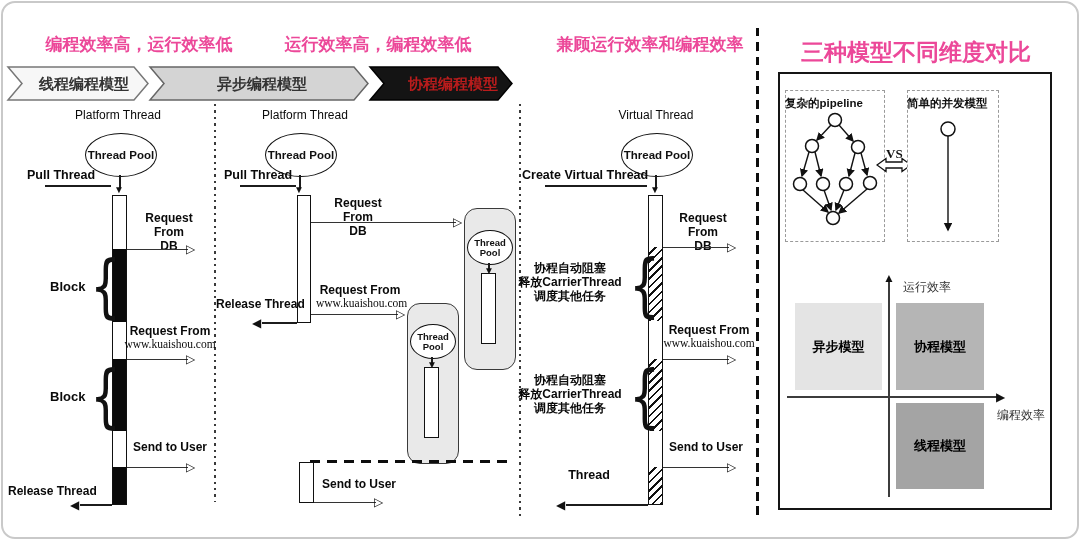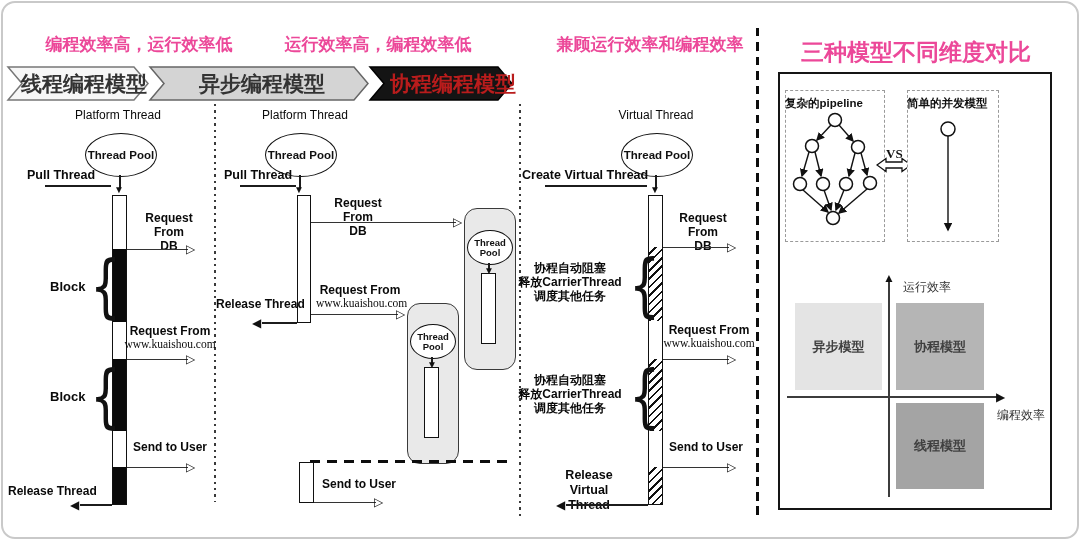--- a/index.html
+++ b/index.html
@@ -1,21 +1,21 @@
 <!DOCTYPE html>
 <html><head>
 <meta charset="utf-8">
 <style>
   html,body{margin:0;padding:0;background:#fff;}
   .stage{position:relative;width:1080px;height:540px;background:#fff;overflow:hidden;
          font-family:"Liberation Sans","DejaVu Sans",sans-serif;color:#111;}
   .frame{position:absolute;inset:1px;border:2px solid #c9c9c9;border-radius:14px;pointer-events:none;}
   .abs{position:absolute;}
   .hdr{position:absolute;font-weight:bold;font-size:17px;white-space:nowrap;transform:translateX(-50%);color:#ec4899;}
-  .bannertext{position:absolute;font-weight:bold;font-size:21px;white-space:nowrap;transform:translateX(-50%);
+  .bannertext{position:absolute;font-weight:bold;font-size:15px;white-space:nowrap;transform:translateX(-50%);
               height:19px;line-height:19px;}
   .lbl{position:absolute;font-weight:bold;font-size:12px;line-height:1.18;text-align:center;color:#0a0a0a;}
   .lbl .ln{display:block;}
   .serifln{font-family:"Liberation Serif","DejaVu Serif",serif;font-weight:normal;font-size:11.5px;}
   .plain{font-weight:normal;}
   .nowrap{white-space:nowrap;}
   .hline{position:absolute;height:1.6px;background:#1c1c1c;}
   .vline{position:absolute;width:1.6px;background:#1c1c1c;}
   .thin{background:#333;}
   .tri{position:absolute;font-size:12px;line-height:1;color:#111;}
@@ -28,21 +28,21 @@
            display:flex;align-items:center;justify-content:center;font-weight:bold;text-align:center;}
   .rrect{position:absolute;border:1.6px solid #3a3a3a;border-radius:13px;background:#e9e9e9;}
   .brace{position:absolute;display:flex;align-items:center;color:#111;
          font-family:"DejaVu Sans",sans-serif;transform-origin:left center;transform:scaleX(0.7);}
   .dotsep{position:absolute;width:1.8px;background:repeating-linear-gradient(to bottom,#3a3a3a 0 2.4px,transparent 2.4px 6.4px);}
   .dashsep{position:absolute;width:2.8px;background:repeating-linear-gradient(to bottom,#0d0d0d 0 8.5px,transparent 8.5px 14.5px);}
   .dashhline{position:absolute;height:3px;background:repeating-linear-gradient(to right,#0d0d0d 0 10px,transparent 10px 17px);}
   .dbox{position:absolute;border:1.5px dashed #9a9a9a;background:#fff;}
   .dboxlbl{position:absolute;font-weight:bold;font-size:11.5px;text-align:left;color:#111;}
   .qbox{position:absolute;display:flex;align-items:center;justify-content:center;
-        font-weight:bold;font-size:13px;color:#404040;}
+        font-weight:bold;font-size:13px;color:#000000;}
   .axislbl{position:absolute;font-size:12px;color:#333;white-space:nowrap;}
   .vs{position:absolute;font-family:"Liberation Serif","DejaVu Serif",serif;font-weight:bold;
       font-variant:small-caps;font-size:18px;color:#111;}
 </style>
 </head>
 <body>
 
 <div class="stage">
 
   <div class="hdr" style="left:139px;top:33px;">编程效率高，运行效率低</div>
@@ -188,21 +188,20 @@
     <span class="ln">协程自动阻塞</span>
     <span class="ln">释放CarrierThread</span>
     <span class="ln">调度其他任务</span>
   </div>
 
   <div class="lbl nowrap" style="left:669px;top:440px;">Send to User</div>
   <div class="hline thin" style="left:663px;top:467px;width:66px;height:1.3px;"></div>
   <div class="tri" style="left:727px;top:461px;">▷</div>
 
   <div class="lbl" style="left:546px;top:468px;width:86px;font-size:12.5px;">
-    <span class="ln">Release Virtual</span>
     <span class="ln">Thread</span>
   </div>
   <div class="hline" style="left:566px;top:504px;width:82px;"></div>
   <div class="tri" style="left:556px;top:499px;">◀</div>
 
   <div class="abs" style="left:778px;top:72px;width:274px;height:438px;border:2.5px solid #151515;box-sizing:border-box;"></div>
 
   <div class="dbox" style="left:785px;top:90px;width:98px;height:150px;"></div>
   <div class="dboxlbl" style="left:785px;top:96px;width:98px;">复杂的pipeline</div>
   <svg class="abs" style="left:787px;top:106px;" width="94" height="132">

